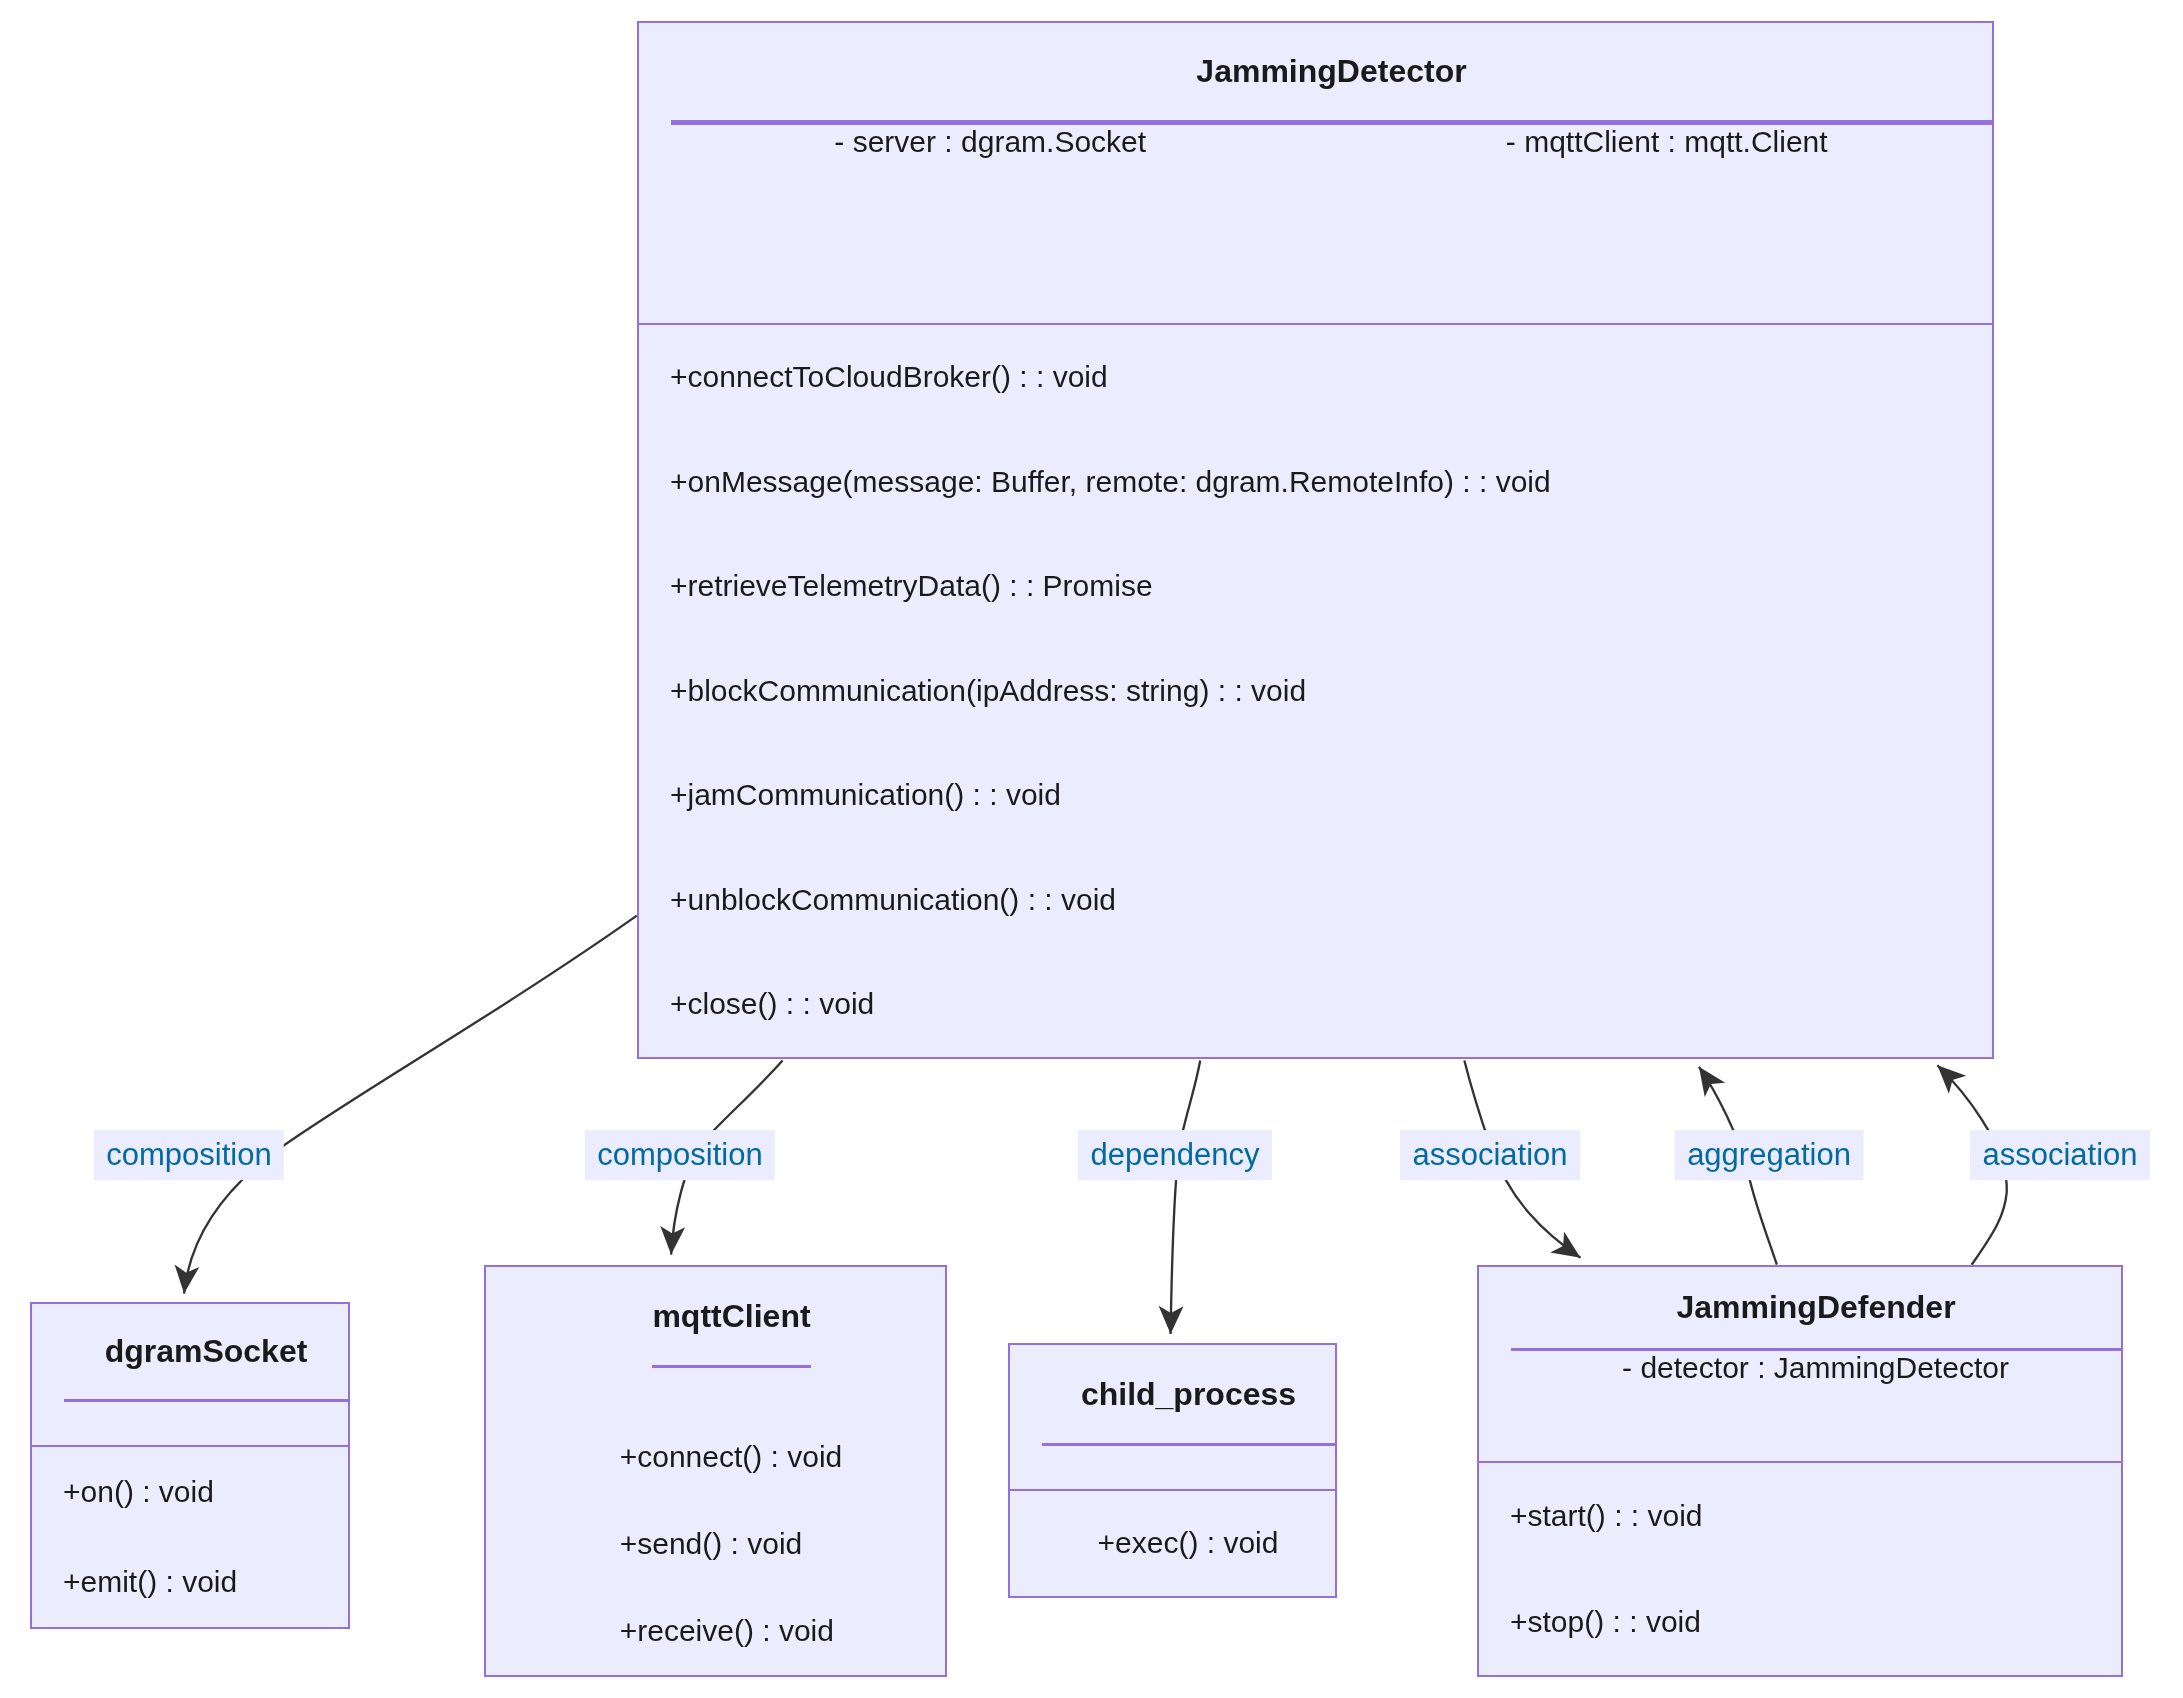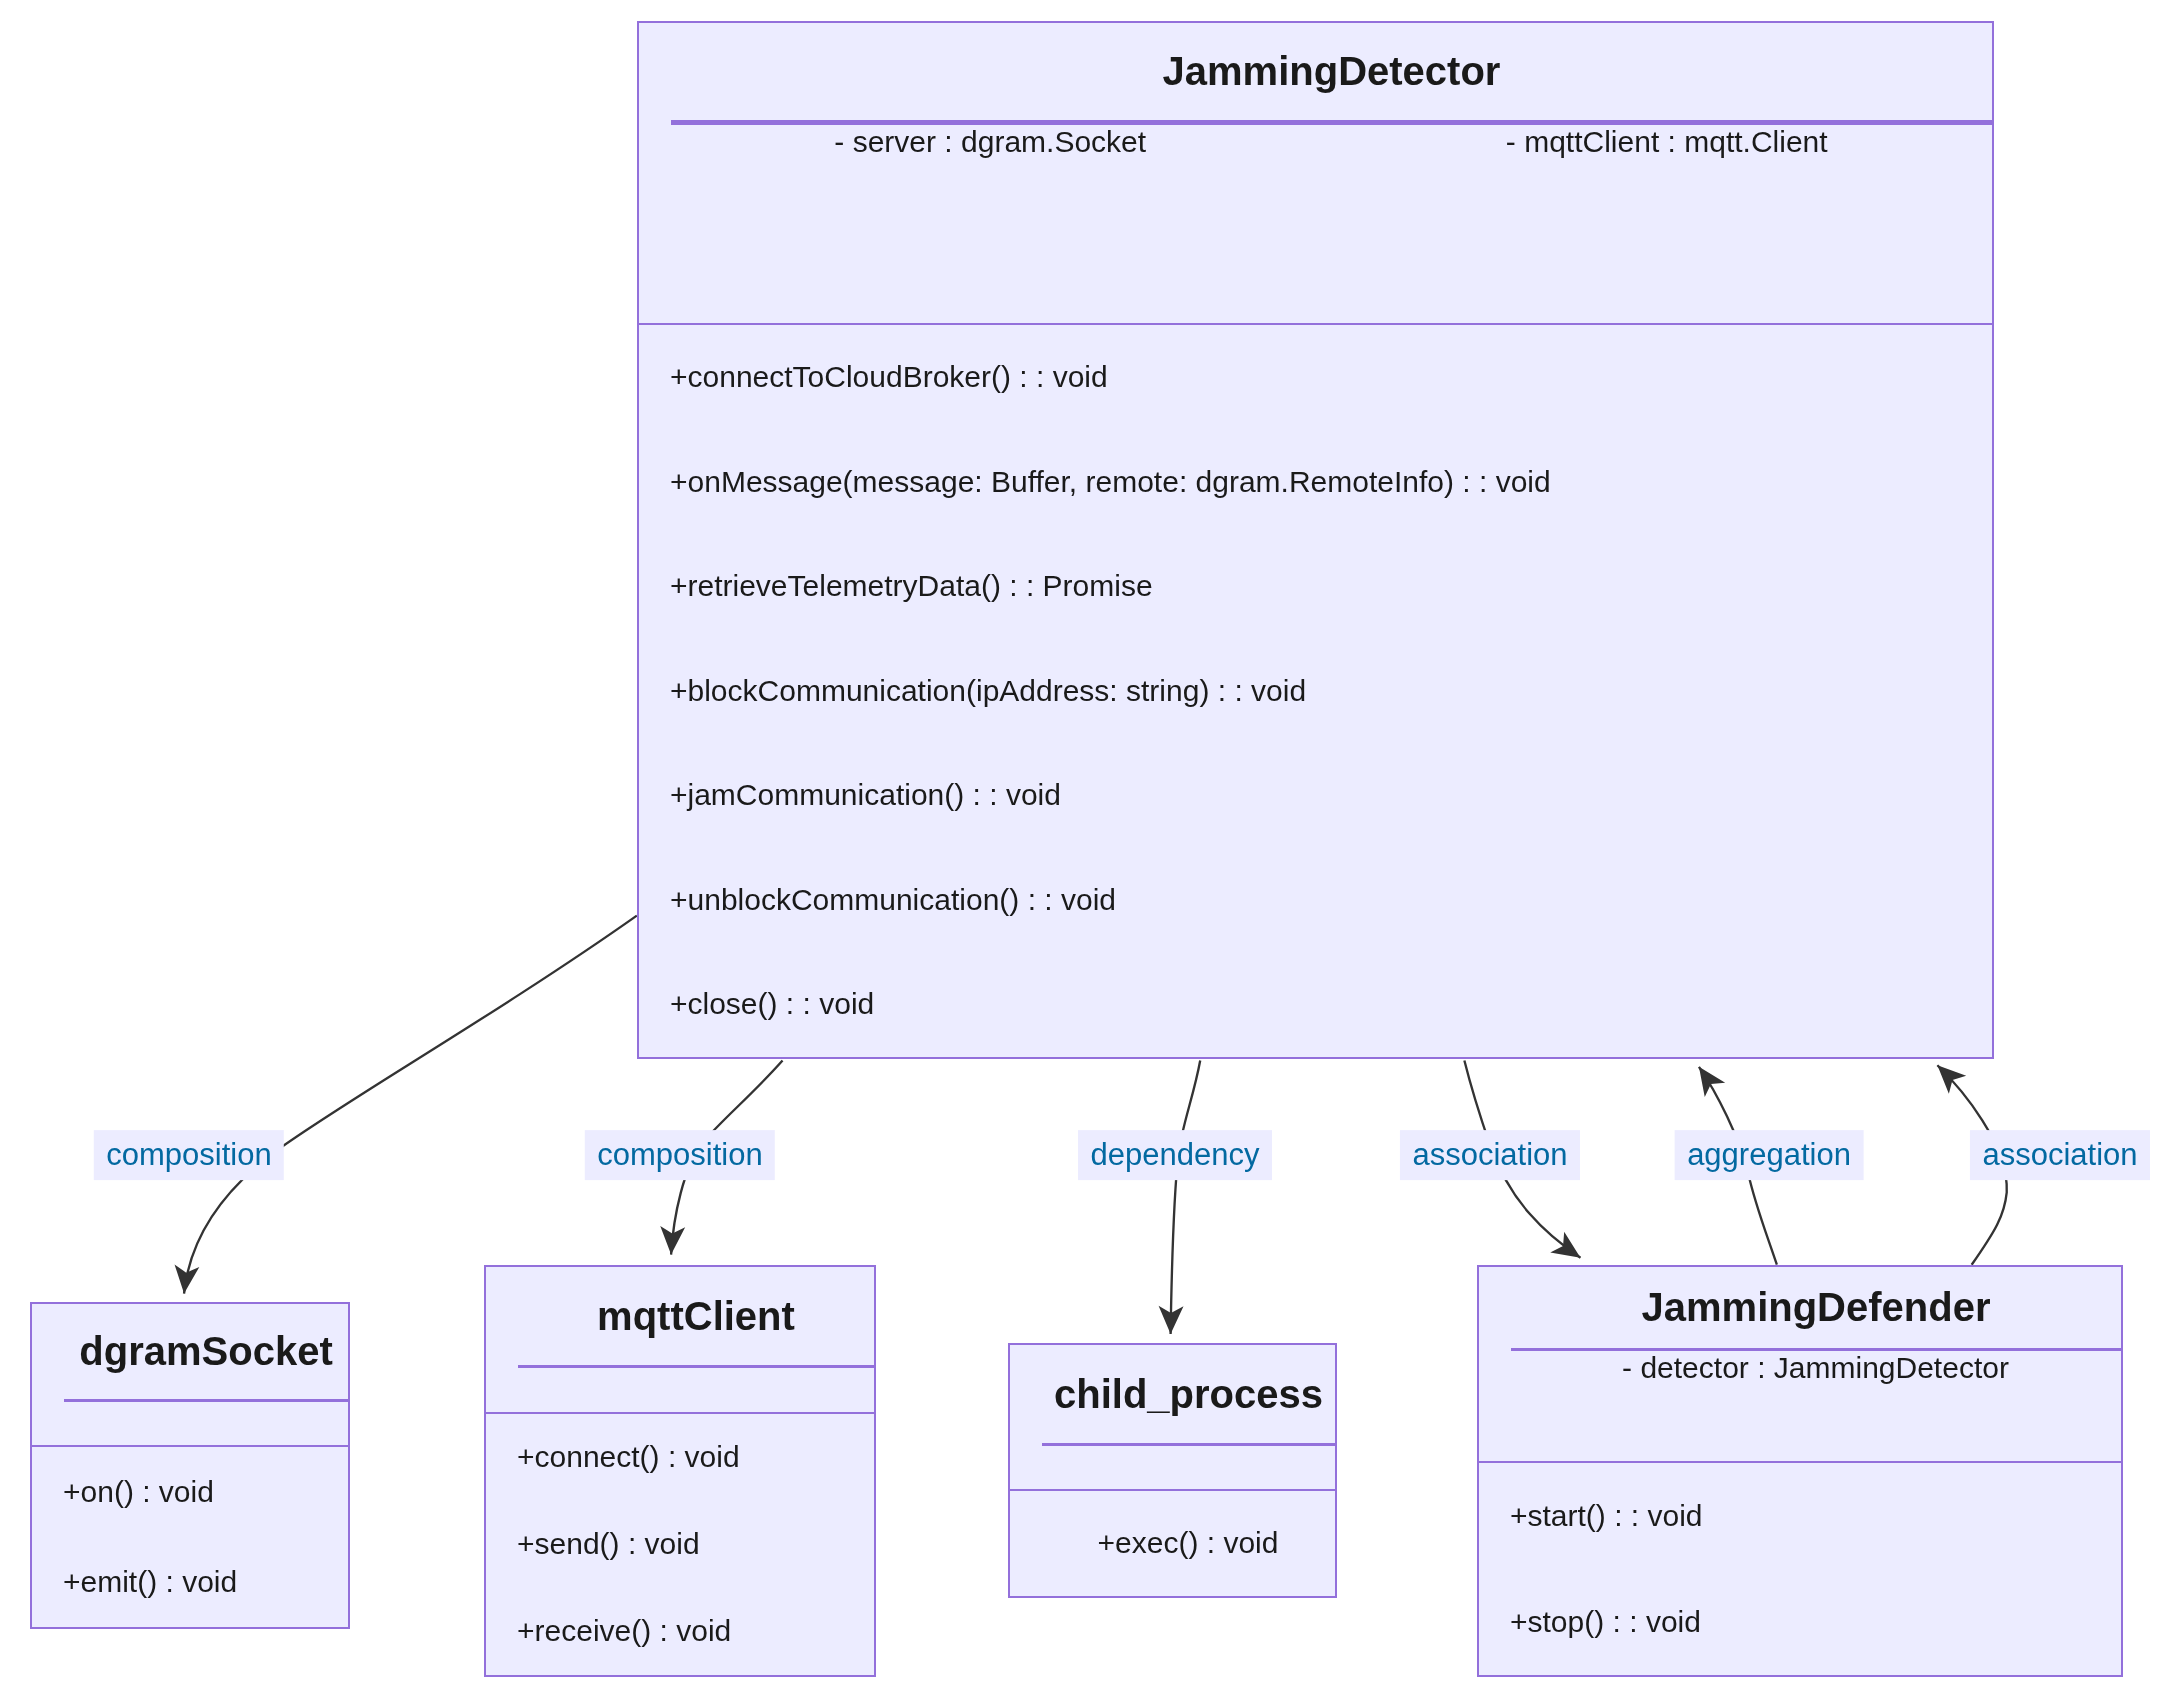--- a/index.html
+++ b/index.html
@@ -31,21 +31,21 @@
     color: #1a1a1a;
     display: flex;
     flex-direction: column;
   }
   .compartment {
     box-sizing: border-box;
     overflow: hidden;
   }
   .cls-title {
     font-weight: bold;
-    font-size: 40px;
+    font-size: 32px;
     display: flex;
     align-items: center;
     justify-content: center;
     border-bottom: 3.1px solid #9370DB;
     margin-left: 32px;
   }
   .thick-divider {
     border-bottom-width: 5.5px;
   }
   .attrs-compartment {
@@ -114,21 +114,21 @@
 
   <div class="class-box" style="left:30px; top:1302px; width:320px; height:327px;">
     <div class="compartment cls-title" style="height:98px;">dgramSocket</div>
     <div class="compartment attrs-compartment" style="height:45px;"></div>
     <div class="compartment methods-compartment" style="flex:1;">
       <div class="member-row">+on() : void</div>
       <div class="member-row">+emit() : void</div>
     </div>
   </div>
 
-  <div class="class-box" style="left:484px; top:1265px; width:392px; height:412px;">
+  <div class="class-box" style="left:484px; top:1265px; width:463px; height:412px;align-items:center;">
     <div class="compartment cls-title" style="height:101px;">mqttClient</div>
     <div class="compartment attrs-compartment" style="height:46px;"></div>
     <div class="compartment methods-compartment" style="flex:1;">
       <div class="member-row">+connect() : void</div>
       <div class="member-row">+send() : void</div>
       <div class="member-row">+receive() : void</div>
     </div>
   </div>
 
   <div class="class-box" style="left:1008px; top:1343px; width:329px; height:255px;">

